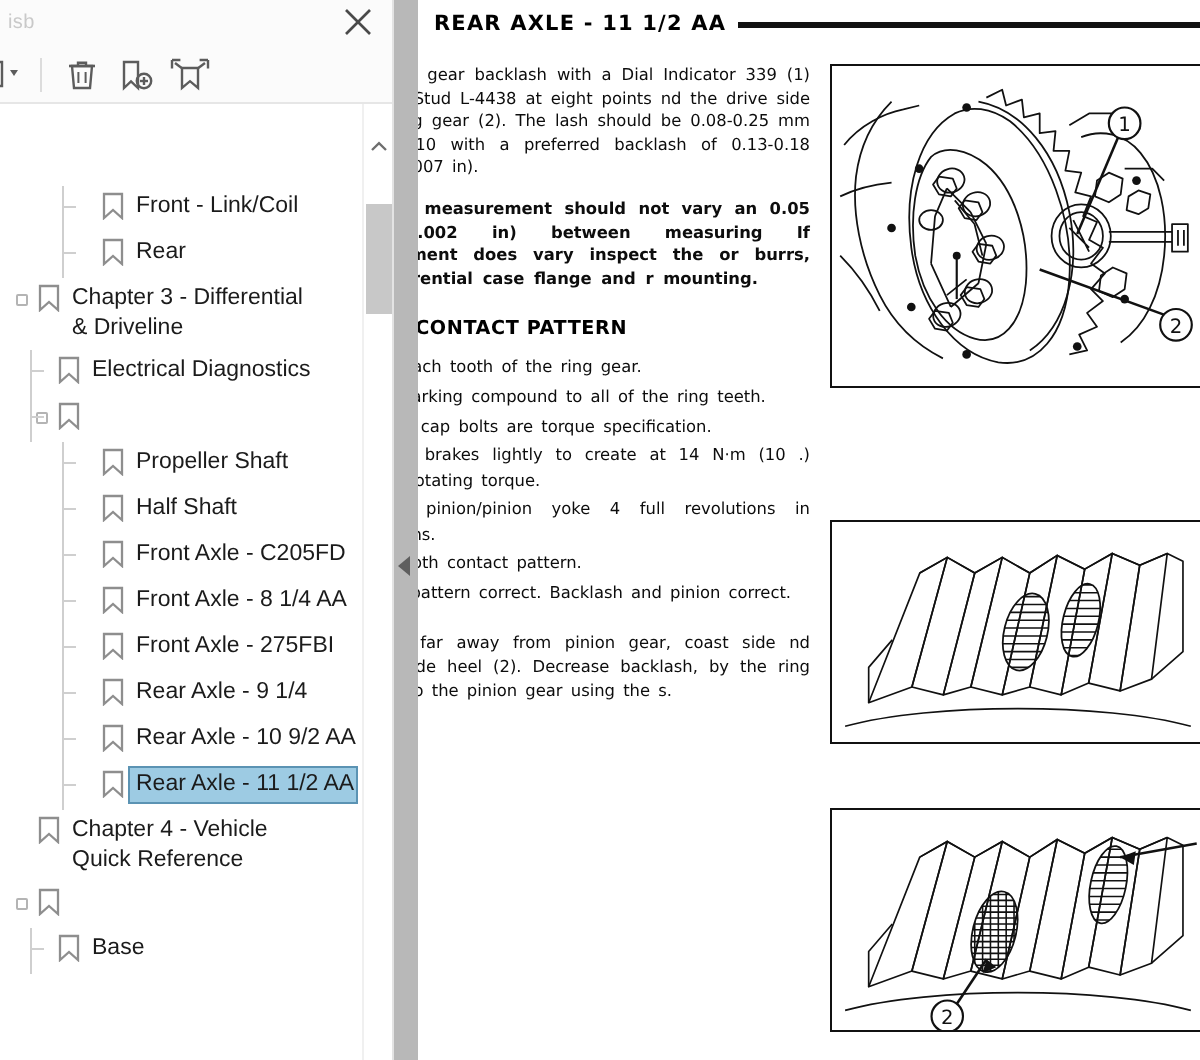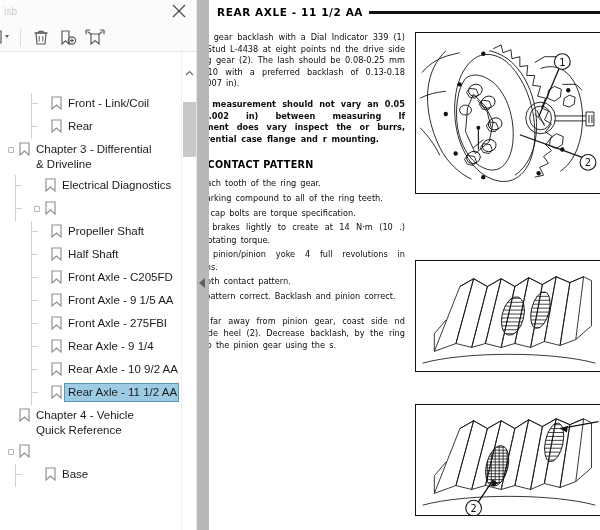--- a/index.html
+++ b/index.html
@@ -130,21 +130,21 @@
     max-width: 132px;
     word-wrap: break-word;
   }
   .node.selected .node-label {
     background: #9dcbe3;
     border: 1px solid #5b93b3;
     padding: 1px 1px 1px 3px;
   }
 
   .lvl0 { padding-left: 6px; }
-  .lvl1 { padding-left: 32px; }
+  .lvl1 { padding-left: 16px; }
   .lvl2 { padding-left: 38px; }
 
   
   .conn-v {
     position: absolute;
     width: 1px;
     background: #cfcfcf;
   }
   .conn-h {
     position: absolute;
@@ -428,21 +428,21 @@
             <div class="conn-v" style="left: 31px; top: 0px; height: 100%;"></div>
             <div class="conn-h" style="left: 31px; top: 10px;"></div>
           </div>
           <div class="node lvl2">
             <div class="twisty"></div>
             <div class="bm-icon">
               <svg width="11" height="14" viewBox="0 0 11 14">
                 <path d="M1 1 h9 v12 l-4.5 -4 l-4.5 4 z" fill="none" stroke="#8e8e8e" stroke-width="1.15"></path>
               </svg>
             </div>
-            <div class="node-label">Front Axle - 9 1/5 AA</div>
+            <div class="node-label">Front Axle - 8 1/4 AA</div>
             <div class="conn-v" style="left: 31px; top: 0px; height: 100%;"></div>
             <div class="conn-h" style="left: 31px; top: 10px;"></div>
           </div>
           <div class="node lvl2">
             <div class="twisty"></div>
             <div class="bm-icon">
               <svg width="11" height="14" viewBox="0 0 11 14">
                 <path d="M1 1 h9 v12 l-4.5 -4 l-4.5 4 z" fill="none" stroke="#8e8e8e" stroke-width="1.15"></path>
               </svg>
             </div>

